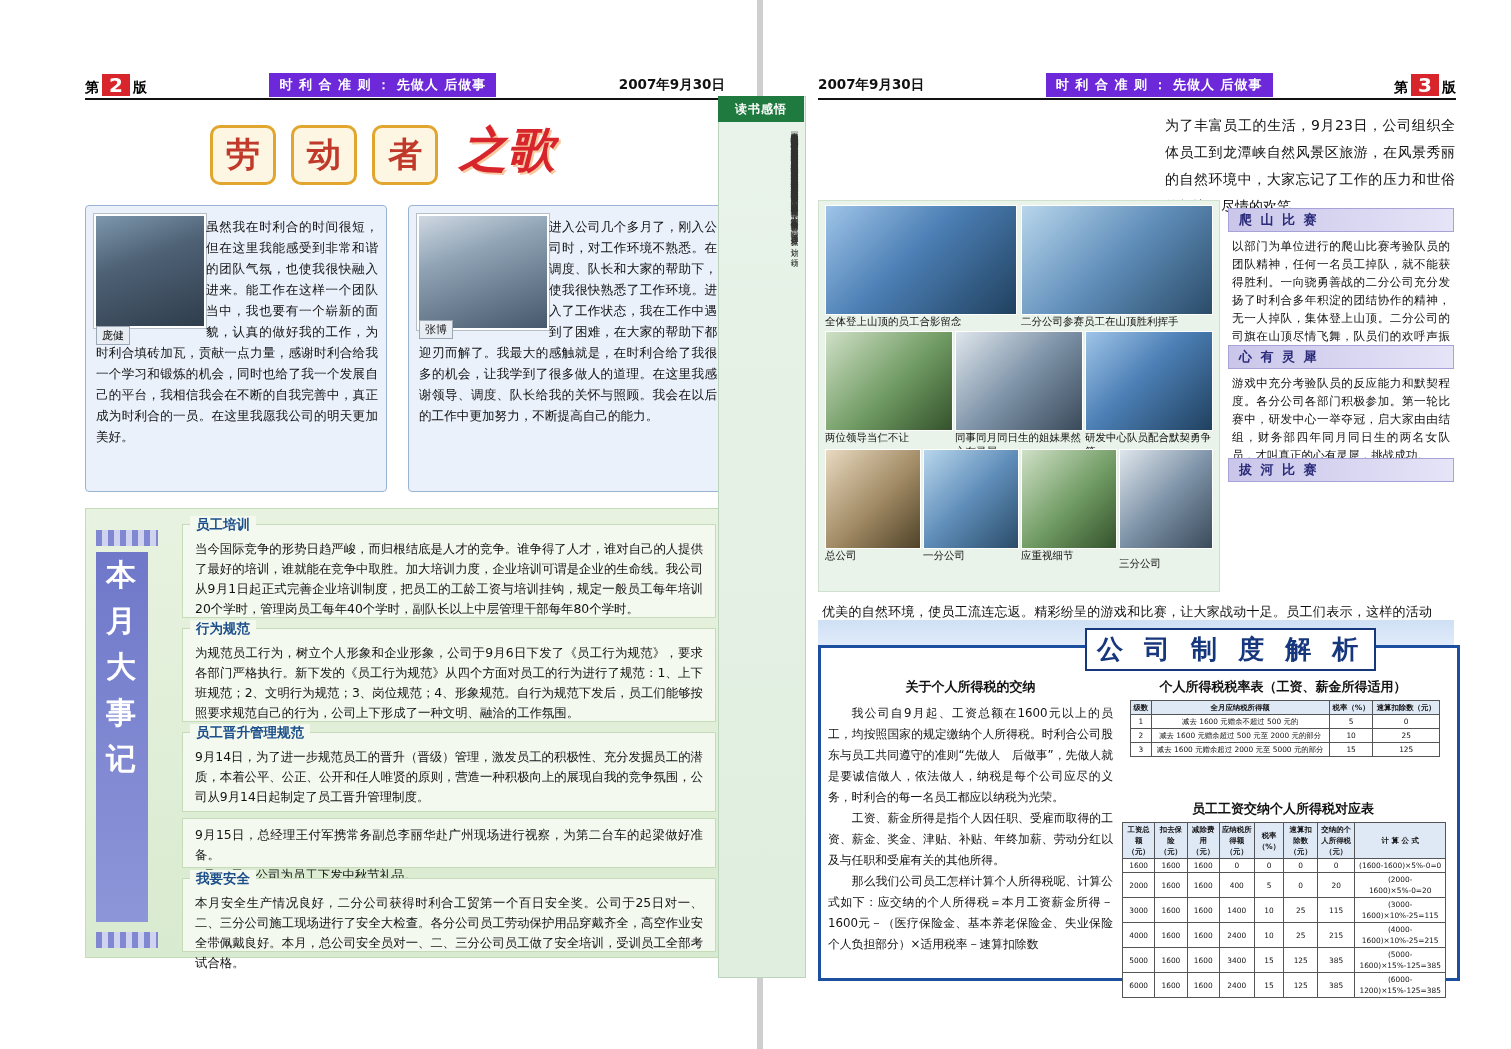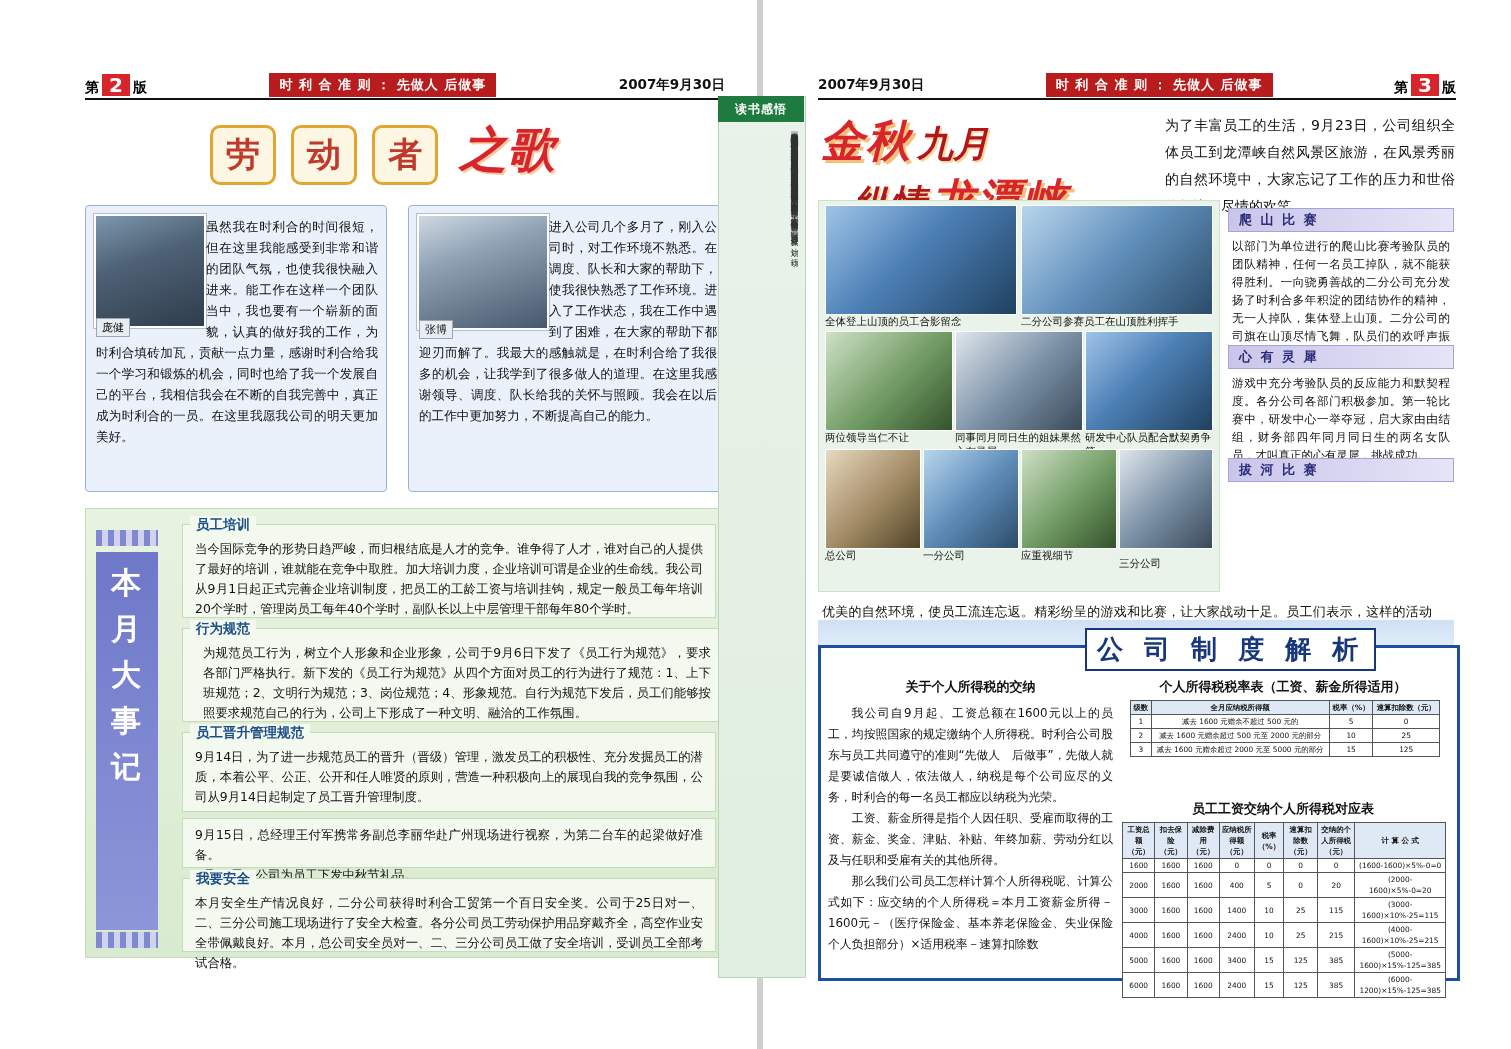--- a/index.html
+++ b/index.html
@@ -5,21 +5,21 @@
   html,body{margin:0;padding:0;background:#b9b9b9;}
   body{font-family:"DejaVu Sans","Liberation Sans",sans-serif;}
   #page{position:relative;width:1511px;height:1049px;background:#ffffff;overflow:hidden;}
   .pg{position:absolute;top:0;height:1049px;background:#fff;}
   #leftpage{left:0;width:760px;}
   #rightpage{left:760px;width:751px;}
   .gutter{position:absolute;left:757px;top:0;width:6px;height:1049px;background:#cfcfcf;}
 
   
   .mast{position:absolute;display:flex;align-items:center;height:26px;font-size:13px;}
-  .banner{background:#b91c1c;color:#fff;font-weight:bold;padding:3px 10px;font-size:13px;letter-spacing:1px;}
+  .banner{background:#6d28d9;color:#fff;font-weight:bold;padding:3px 10px;font-size:13px;letter-spacing:1px;}
   .datetxt{font-size:13.5px;font-weight:bold;color:#111;}
   .pageno{display:flex;align-items:baseline;font-size:14px;font-weight:bold;}
   .pageno .num{display:inline-block;background:#d8242b;color:#fff;font-size:20px;line-height:22px;padding:0 7px;margin:0 3px;}
   .hr-line{position:absolute;height:2px;background:#111;}
 
   
   #logoArea{position:absolute;left:210px;top:118px;width:380px;height:80px;}
   .logoch{display:inline-block;width:60px;height:54px;border:3px solid #e2a52d;border-radius:10px;background:#fdf6e3;color:#c0392b;
       font-size:34px;line-height:52px;text-align:center;font-weight:bold;margin-right:10px;font-family:"DejaVu Sans",sans-serif;}
   .logoscript{display:inline-block;color:#d8242b;font-size:48px;font-weight:bold;font-style:italic;margin-left:6px;
@@ -27,23 +27,23 @@
 
   .artbox{position:absolute;border:1px solid #9ab3d4;background:#eaf1fb;border-radius:4px;}
   .art-photo{position:absolute;background:#6d7f91;border:2px solid #fff;outline:1px solid #b5bfc9;overflow:hidden;}
   .photo-grad1{width:100%;height:100%;background:linear-gradient(160deg,#7d97ad 0%,#4e6175 40%,#2f3d4c 100%);}
   .photo-grad2{width:100%;height:100%;background:linear-gradient(160deg,#cfd8e2 0%,#8fa3b5 35%,#46586b 100%);}
   .photo-cap{position:absolute;background:#e8edf3;color:#111;font-size:11px;padding:1px 5px;border:1px solid #9aa7b5;}
   .artext{position:absolute;font-size:12.6px;line-height:21px;color:#111;text-align:justify;}
 
   
   #greenblock{position:absolute;left:85px;top:508px;width:640px;height:448px;background:linear-gradient(180deg,#e8f2e0 0%,#dfeed6 60%,#d8ead0 100%);border:1px solid #c5dab8;}
-  #vertTitle{position:absolute;left:96px;top:552px;width:62px;height:370px;
+  #vertTitle{position:absolute;left:96px;top:552px;width:52px;height:370px;
      background:linear-gradient(180deg,#6f78c9 0%,#8d96d8 100%);color:#fff;text-align:center;font-size:30px;font-weight:bold;
-     line-height:46px;padding-top:8px;letter-spacing:2px;}
+     line-height:46px;letter-spacing:2px;}
   .stripe{position:absolute;left:96px;width:62px;height:16px;background:repeating-linear-gradient(90deg,#7f88d0 0 6px,#cfd3ef 6px 12px);}
   .secbox{position:absolute;left:182px;width:532px;background:#f4f9f0;border:1px solid #c6dbb9;}
   .sectitle{position:absolute;left:190px;background:#f4f9f0;font-size:13.5px;font-weight:bold;color:#1c4f8a;padding:0 6px;}
   .secbody{font-size:12.4px;line-height:20px;color:#111;padding:14px 12px 8px 12px;text-align:justify;}
 
   
   #midcol{position:absolute;left:718px;top:96px;width:86px;height:880px;background:linear-gradient(180deg,#e9f3ea 0%,#dfeede 100%);border:1px solid #bcd4bd;}
   #midhead{position:absolute;left:718px;top:96px;width:86px;height:26px;background:#1f7a3f;color:#fff;font-size:12px;
      text-align:center;line-height:26px;letter-spacing:1px;font-weight:bold;}
   .vcol{position:absolute;font-size:7.6px;line-height:11.5px;color:#333;writing-mode:vertical-rl;text-orientation:upright;
@@ -109,21 +109,21 @@
     <span class="logoch">劳</span>
     <span class="logoch">动</span>
     <span class="logoch">者</span>
     <span class="logoscript">之歌</span>
   </div>
 
   <div class="artbox" style="left:85px;top:205px;width:300px;height:285px;">
     <div class="art-photo" style="left:8px;top:8px;width:108px;height:110px;">
         <div class="photo-grad1"></div>
       </div>
-    <div class="photo-cap" style="left:10px;top:112px;">庞健</div>
+    <div class="photo-cap" style="left:10px;top:120px;">庞健</div>
     <div class="artext" style="left:126px;top:10px;width:164px;"></div>
     <div class="artext" style="left:10px;top:10px;width:282px;height:265px;overflow:hidden;text-indent:0;">
       <span style="float:left;width:110px;height:120px;"></span>
       <span>虽然我在时利合的时间很短，但在这里我能感受到非常和谐的团队气氛，也使我很快融入进来。能工作在这样一个团队当中，我也要有一个崭新的面貌，认真的做好我的工作，为时利合填砖加瓦，贡献一点力量，感谢时利合给我一个学习和锻炼的机会，同时也给了我一个发展自己的平台，我相信我会在不断的自我完善中，真正成为时利合的一员。在这里我愿我公司的明天更加美好。</span>
     </div>
   </div>
 
   <div class="artbox" style="left:408px;top:205px;width:317px;height:285px;">
     <div class="art-photo" style="left:8px;top:8px;width:128px;height:112px;">
         <div class="photo-grad2"></div>
@@ -138,21 +138,21 @@
   <div id="greenblock"></div>
   <div class="stripe" style="top:530px;"></div>
   <div id="vertTitle">本月大事记</div>
   <div class="stripe" style="top:932px;"></div>
 
   <div class="secbox" style="top:524px;height:92px;">
     <div class="secbody">当今国际竞争的形势日趋严峻，而归根结底是人才的竞争。谁争得了人才，谁对自己的人提供了最好的培训，谁就能在竞争中取胜。加大培训力度，企业培训可谓是企业的生命线。我公司从9月1日起正式完善企业培训制度，把员工的工龄工资与培训挂钩，规定一般员工每年培训20个学时，管理岗员工每年40个学时，副队长以上中层管理干部每年80个学时。</div>
   </div>
   <div class="sectitle" style="top:516px;">员工培训</div>
 
-  <div class="secbox" style="top:628px;height:92px;padding-left:8px;">
+  <div class="secbox" style="top:628px;height:92px;">
     <div class="secbody">为规范员工行为，树立个人形象和企业形象，公司于9月6日下发了《员工行为规范》，要求各部门严格执行。新下发的《员工行为规范》从四个方面对员工的行为进行了规范：1、上下班规范；2、文明行为规范；3、岗位规范；4、形象规范。自行为规范下发后，员工们能够按照要求规范自己的行为，公司上下形成了一种文明、融洽的工作氛围。</div>
   </div>
   <div class="sectitle" style="top:620px;">行为规范</div>
 
   <div class="secbox" style="top:732px;height:78px;">
     <div class="secbody">9月14日，为了进一步规范员工的晋升（晋级）管理，激发员工的积极性、充分发掘员工的潜质，本着公平、公正、公开和任人唯贤的原则，营造一种积极向上的展现自我的竞争氛围，公司从9月14日起制定了员工晋升管理制度。</div>
   </div>
   <div class="sectitle" style="top:724px;">员工晋升管理规范</div>
 
   <div class="secbox" style="top:818px;height:48px;">
@@ -188,26 +188,20 @@
       <div class="banner">时 利 合 准 则 ：  先做人    后做事</div>
     </div>
     <div class="pageno">
       <span>第</span>
       <span class="num">3</span>
       <span>版</span>
     </div>
   </div>
   <div class="hr-line" style="left:818px;top:98px;width:638px;"></div>
 
-  <div id="rtitle">
-    <span class="rtitle-big">金秋</span>
-    <span class="rtitle-sub">九月</span><br>
-    <span class="rtitle-sub" style="margin-left:34px;">纵情</span>
-    <span class="rtitle-big">龙潭峡</span>
-  </div>
   <div id="rintro">为了丰富员工的生活，9月23日，公司组织全体员工到龙潭峡自然风景区旅游，在风景秀丽的自然环境中，大家忘记了工作的压力和世俗的烦恼，尽情的欢笑。</div>
 
   <div id="photoPanel">
     <div class="ph" style="left:6px;top:4px;width:190px;height:108px;">
         <div class="g g1"></div>
       </div>
     <div class="ph" style="left:202px;top:4px;width:190px;height:108px;">
         <div class="g g2"></div>
       </div>
     <div style="position:absolute;left:6px;top:114px;width:190px;" class="phcap">全体登上山顶的员工合影留念</div>

